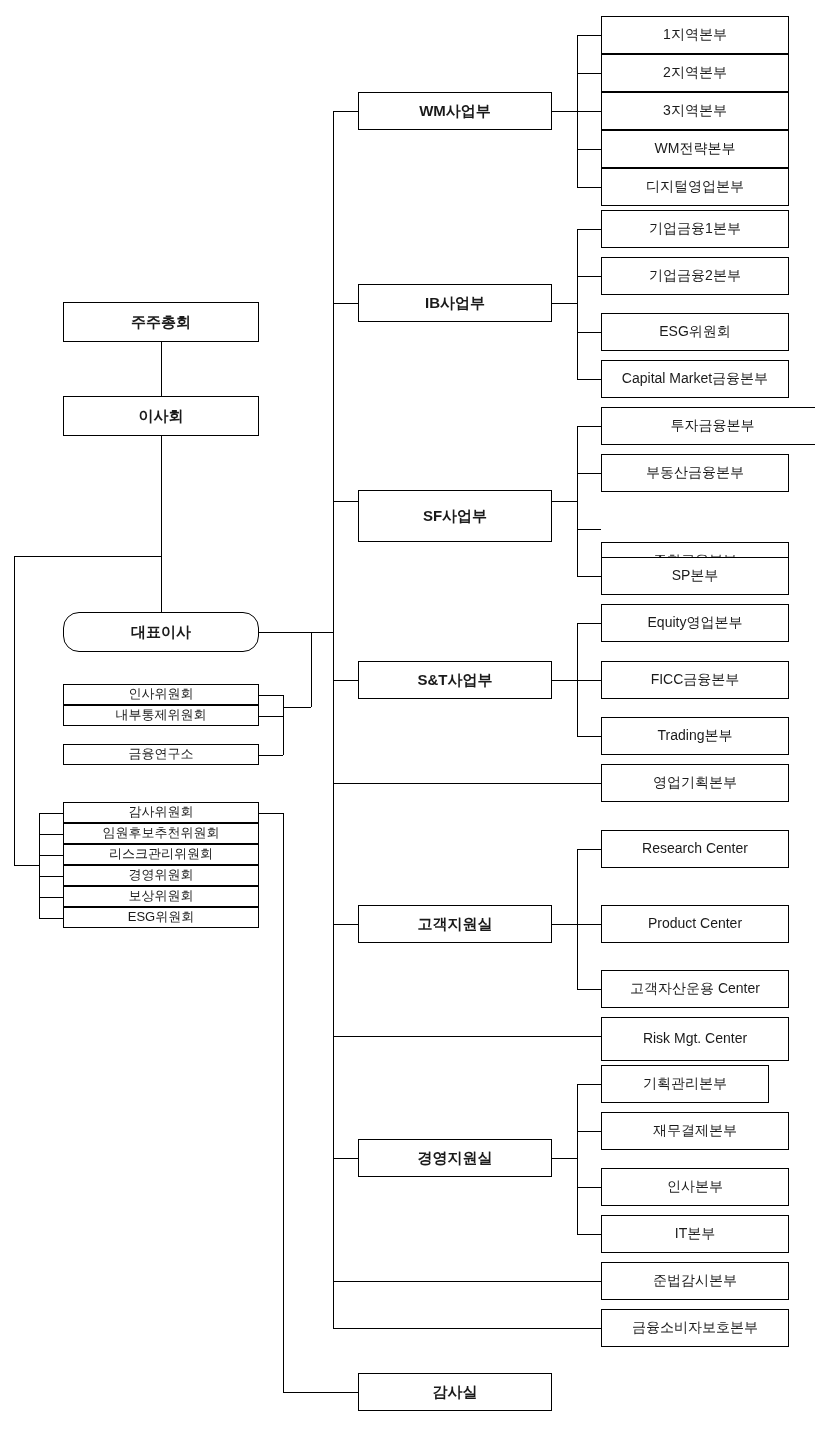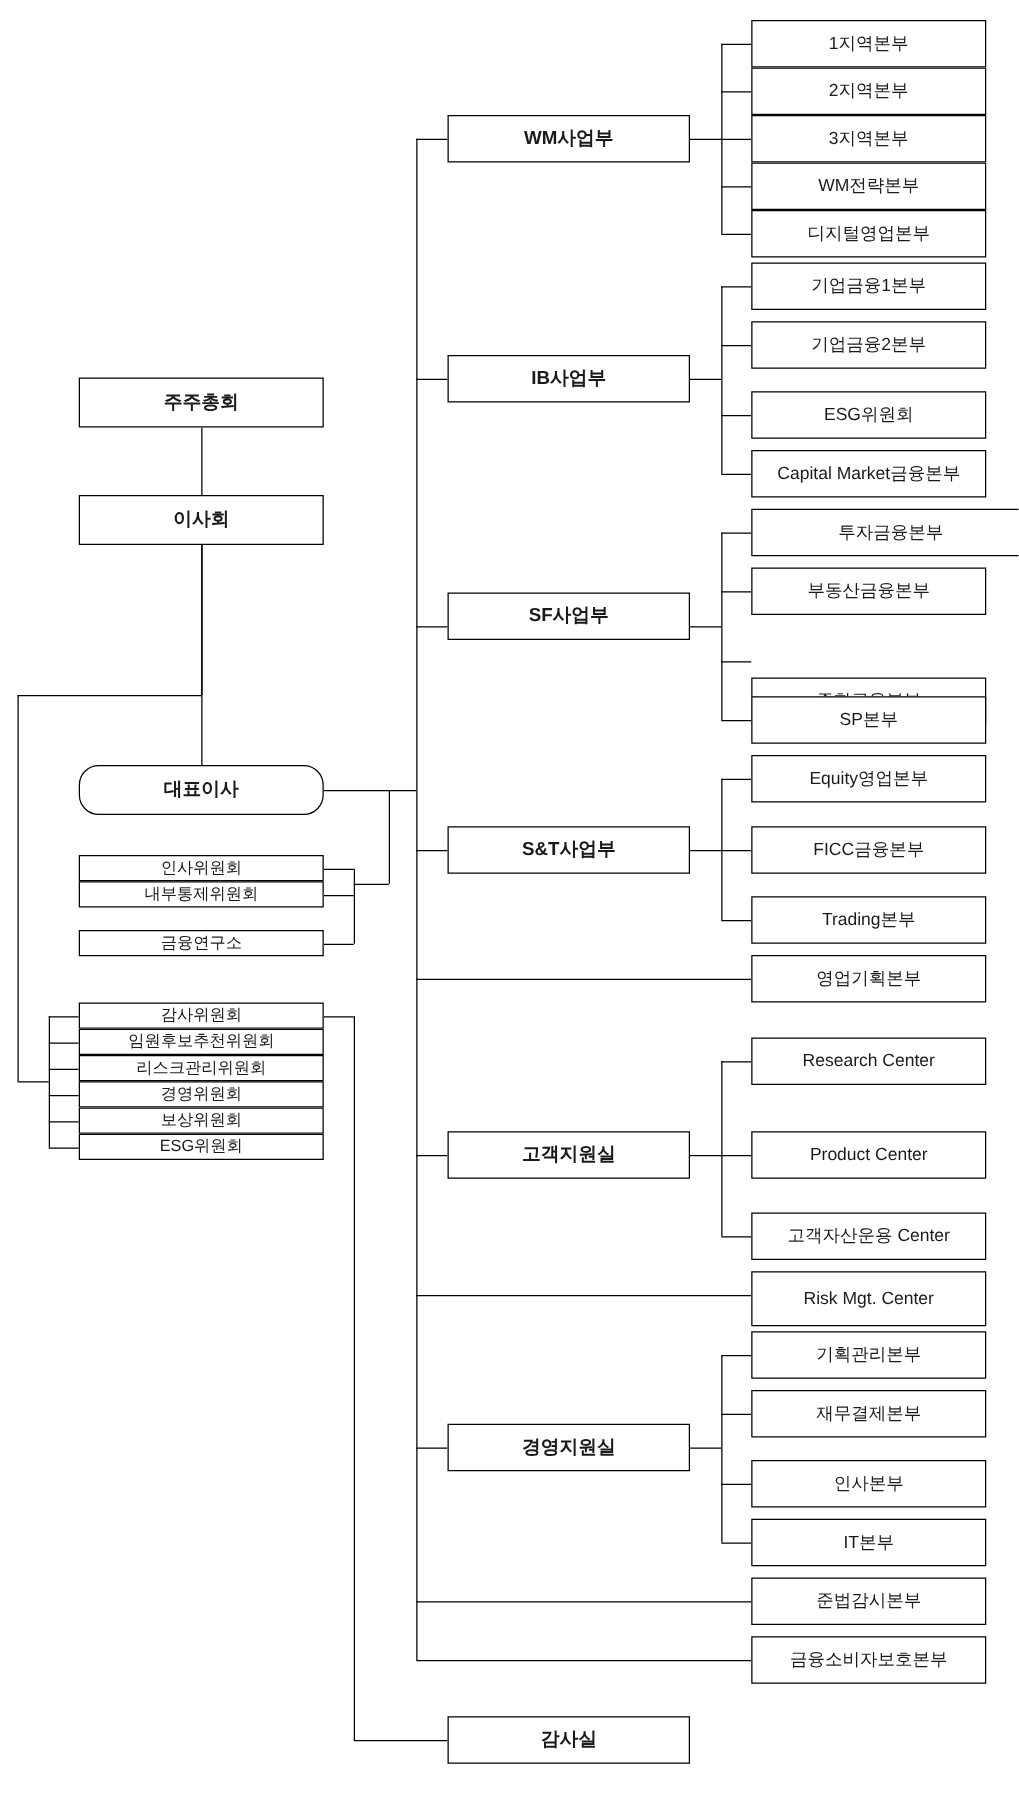--- a/index.html
+++ b/index.html
@@ -192,21 +192,21 @@
       </div>
       <div class="box tier-unit" style="left: 601px; top: 257px; width: 188px; height: 38px;">
         <span class="label">기업금융2본부</span>
       </div>
       <div class="box tier-unit" style="left: 601px; top: 313px; width: 188px; height: 38px;">
         <span class="label">ESG위원회</span>
       </div>
       <div class="box tier-unit" style="left: 601px; top: 360px; width: 188px; height: 38px;">
         <span class="label">Capital Market금융본부</span>
       </div>
-      <div class="box tier-div" style="left: 358px; top: 474px; width: 194px; height: 38px;">
+      <div class="box tier-div" style="left: 358px; top: 490px; width: 194px; height: 52px;">
         <span class="label">SF사업부</span>
       </div>
       <div class="box tier-unit" style="left: 601px; top: 407px; width: 223px; height: 38px;">
         <span class="label">투자금융본부</span>
       </div>
       <div class="box tier-unit" style="left: 601px; top: 454px; width: 188px; height: 38px;">
         <span class="label">부동산금융본부</span>
       </div>
       <div class="box tier-unit" style="left: 601px; top: 510px; width: 188px; height: 38px; margin-top: 32px;">
         <span class="label">종합금융본부</span>
@@ -234,21 +234,21 @@
       </div>
       <div class="box tier-unit" style="left: 601px; top: 905px; width: 188px; height: 38px;">
         <span class="label">Product Center</span>
       </div>
       <div class="box tier-unit" style="left: 601px; top: 970px; width: 188px; height: 38px;">
         <span class="label">고객자산운용 Center</span>
       </div>
       <div class="box tier-div" style="left: 358px; top: 1139px; width: 194px; height: 38px;">
         <span class="label">경영지원실</span>
       </div>
-      <div class="box tier-unit" style="left: 601px; top: 1065px; width: 188px; height: 38px;">
+      <div class="box tier-unit" style="left: 601px; top: 1065px; width: 168px; height: 38px;">
         <span class="label">기획관리본부</span>
       </div>
       <div class="box tier-unit" style="left: 601px; top: 1112px; width: 188px; height: 38px;">
         <span class="label">재무결제본부</span>
       </div>
       <div class="box tier-unit" style="left: 601px; top: 1168px; width: 188px; height: 38px;">
         <span class="label">인사본부</span>
       </div>
       <div class="box tier-unit" style="left: 601px; top: 1215px; width: 188px; height: 38px;">
         <span class="label">IT본부</span>

